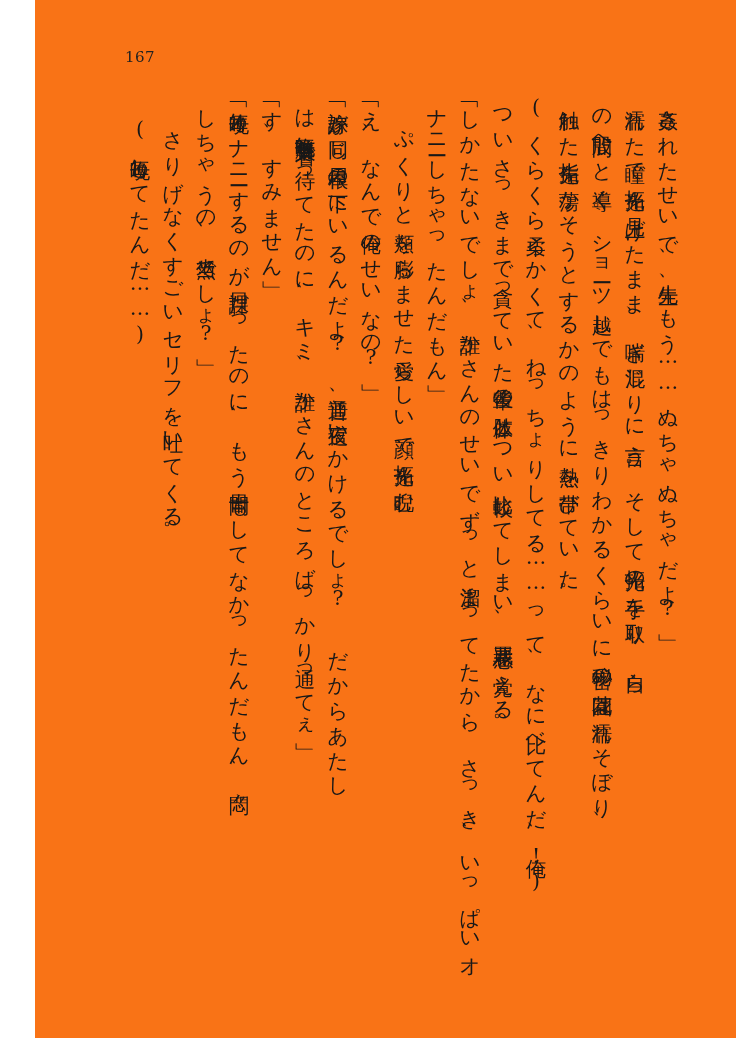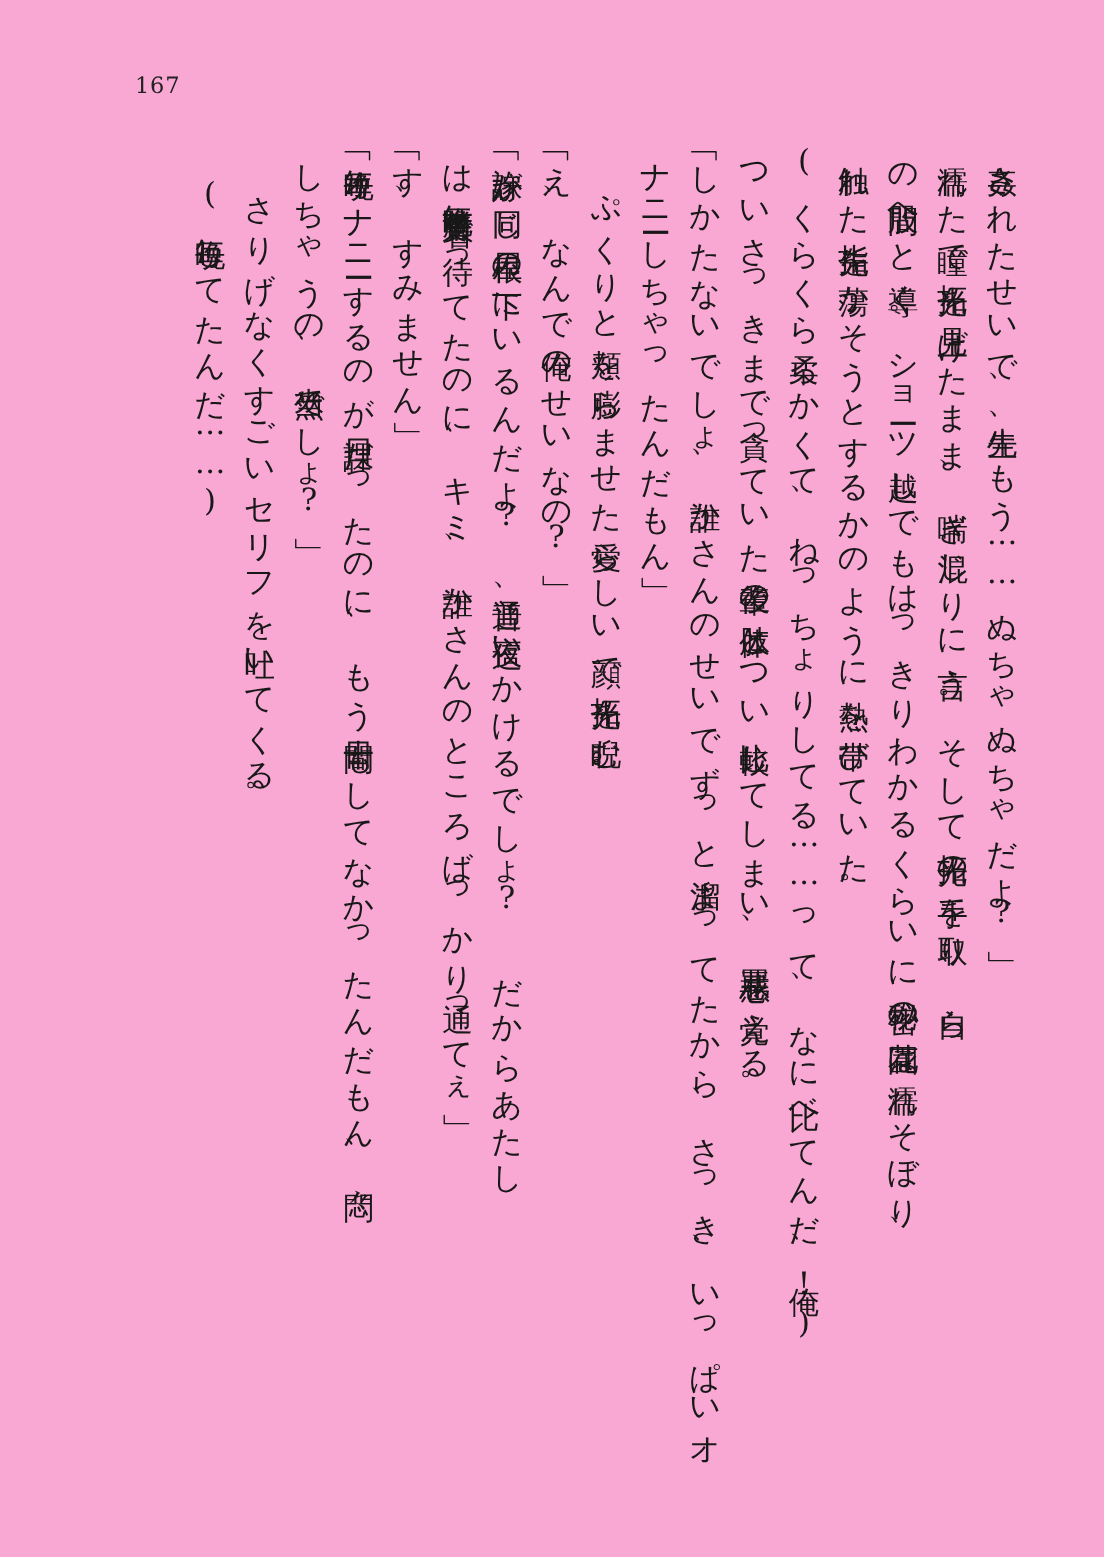--- a/index.html
+++ b/index.html
@@ -11,21 +11,22 @@
     width: 736px;
     height: 1038px;
     font-family: "DejaVu Serif", "Liberation Serif", serif;
     color: #1a1a1a;
     position: relative;
     overflow: hidden;
   }
   #page {
     position: absolute;
     inset: 0;
-    background: #f9a8d4;
+    background: #f97316;
+    margin-left: 35px;
   }
   #page-number {
     position: absolute;
     top: 48px;
     left: 90px;
     font-size: 15px;
     letter-spacing: 0.5px;
     color: #222;
     font-family: "DejaVu Serif", "Liberation Serif", serif;
   }

